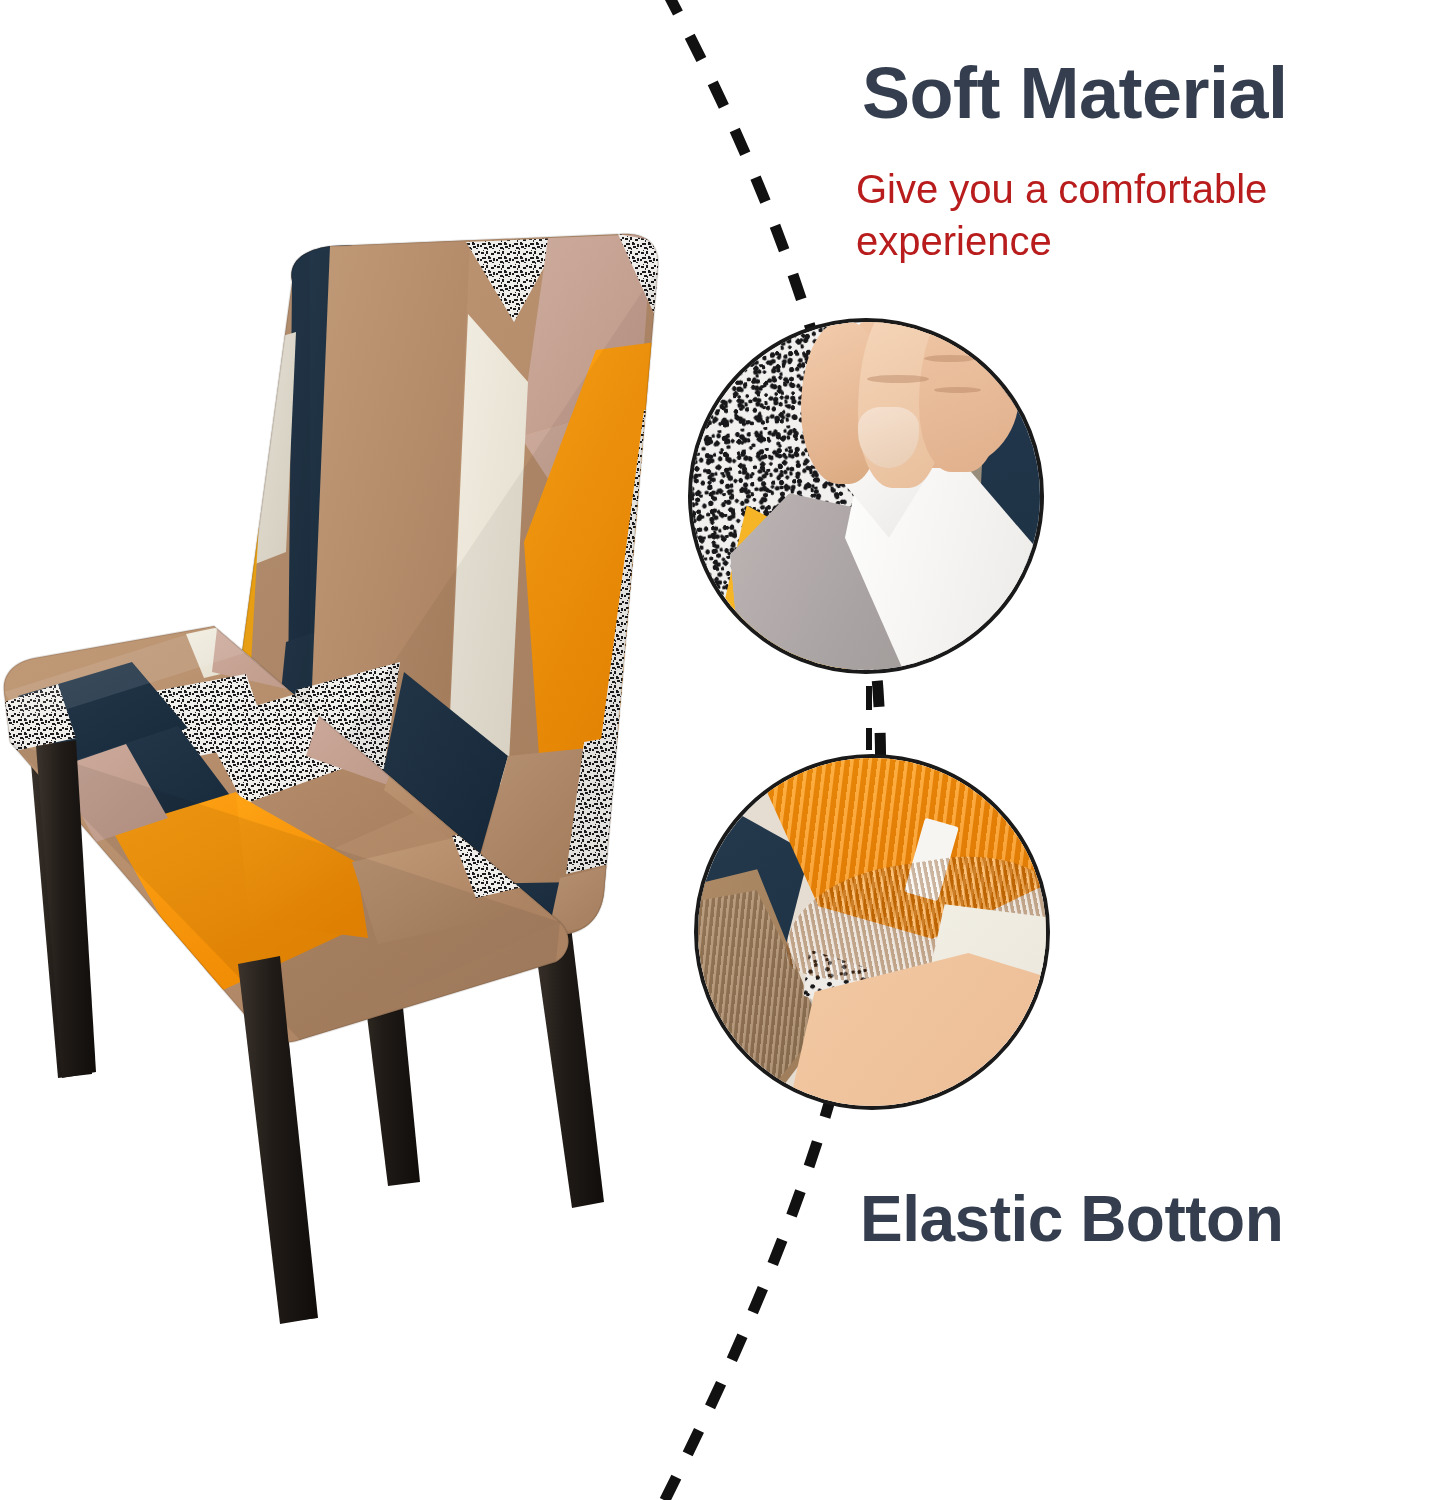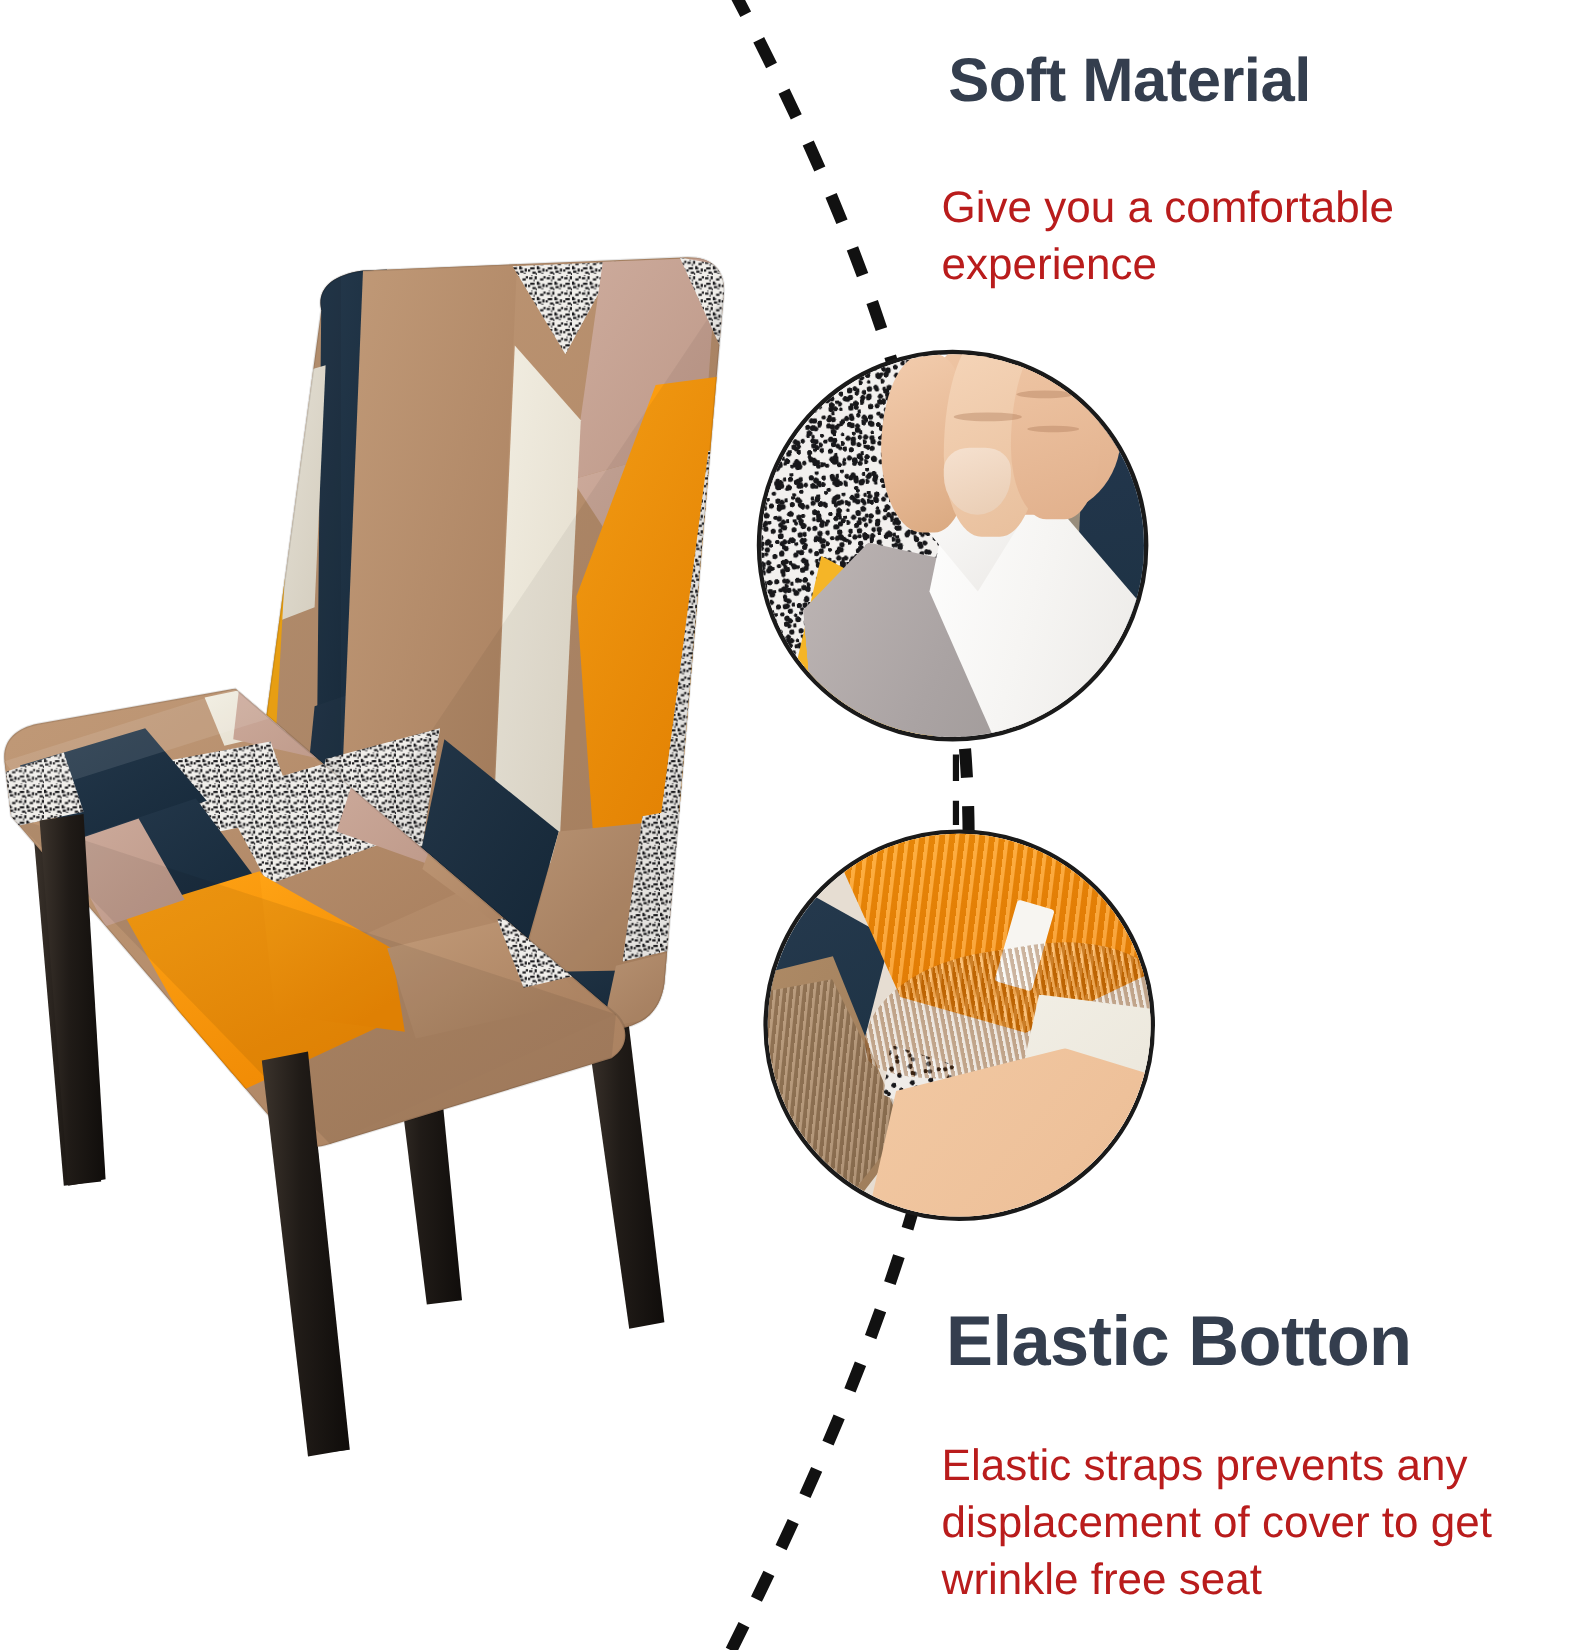--- a/index.html
+++ b/index.html
@@ -20,21 +20,21 @@
     letter-spacing:-0.5px;
     line-height:1.05;
     white-space:nowrap;
   }
   .subtext{
     position:absolute;
     color:#b91c1c;
     font-weight:400;
     line-height:1.30;
   }
-  #soft-title{ left:862px; top:44px; font-size:56px;text-align:right; }
+  #soft-title{ left:862px; top:56px; font-size:72px;text-align:right; }
   #soft-sub  { left:856px; top:163px; font-size:40px; width:560px; }
 
   #elastic-title{ left:860px; top:1186px; font-size:64px;text-align:center; }
   #elastic-sub  { left:856px; top:1306px; font-size:40px; width:575px; }
 
   
   .guide{ position:absolute; left:0; top:0; width:1430px; height:1500px; pointer-events:none; }
 
   
   .detail-circle{
@@ -396,15 +396,14 @@
       <div class="c2-elastic-band"></div>
       <div class="c2-cream"></div>
       <div class="c2-peach"></div>
     </div>
   </div>
 
   <div class="headline" id="soft-title">Soft Material</div>
   <div class="subtext" id="soft-sub">Give you a comfortable experience</div>
 
   <div class="headline" id="elastic-title">Elastic Botton</div>
-  <div class="subtext" id="elastic-sub">Elastic straps prevents any displacement of cover to get wrinkle free seat</div>
 
 </div>
 
 </body></html>

